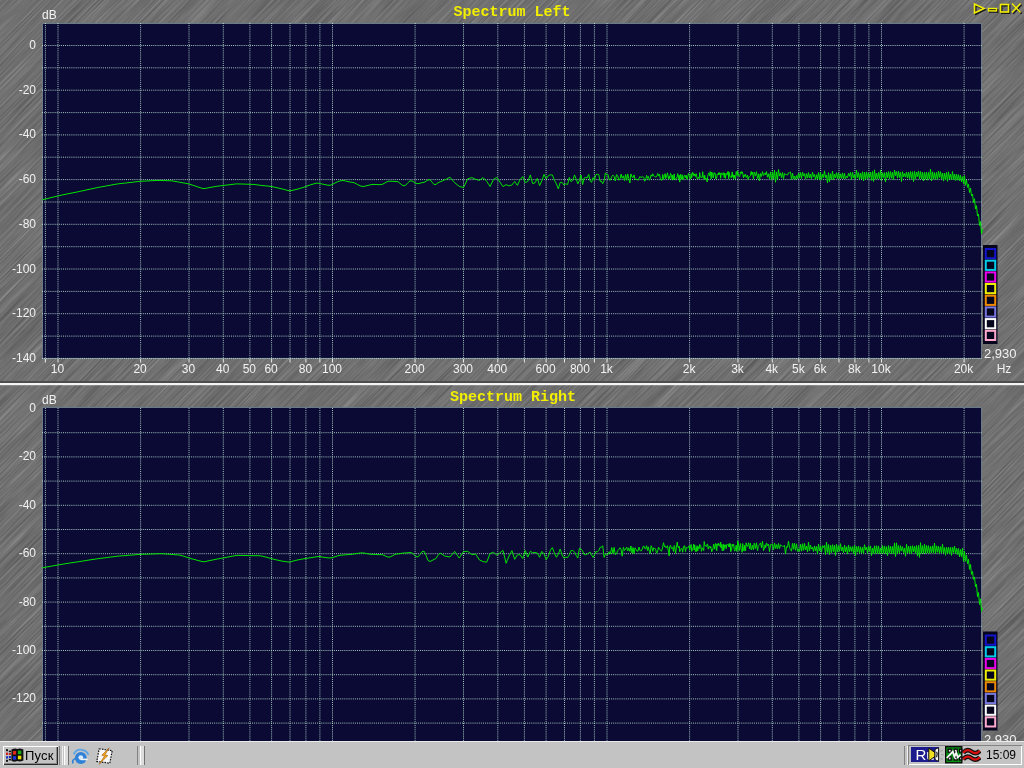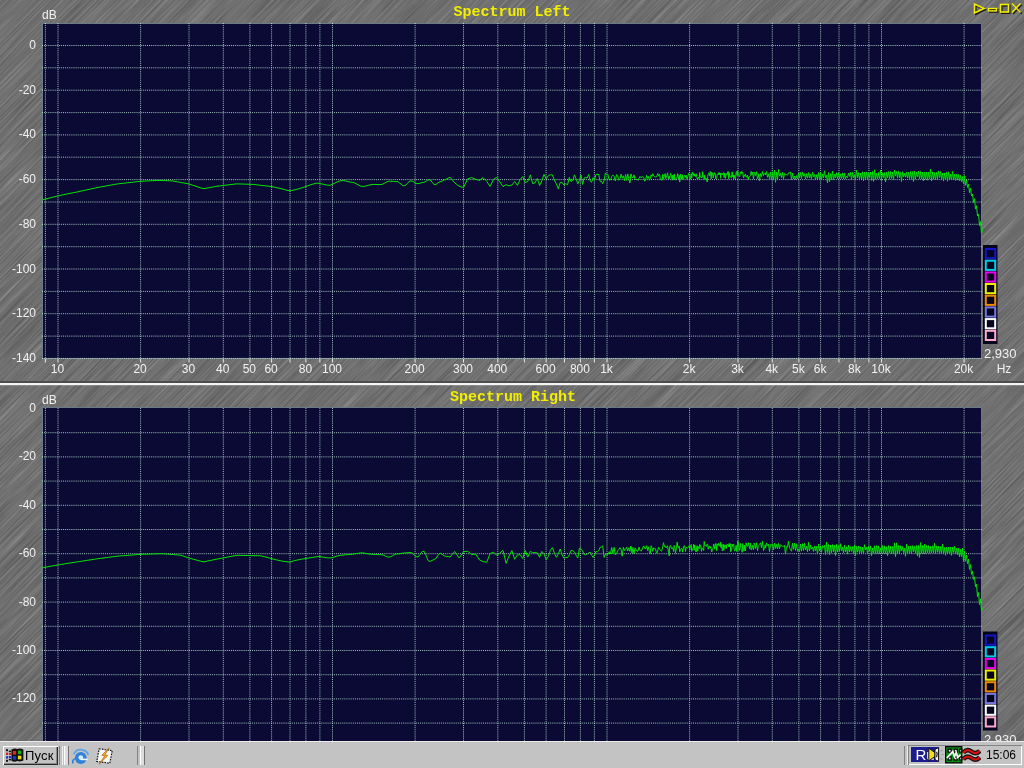--- a/index.html
+++ b/index.html
@@ -280,17 +280,17 @@
       <rect x="14.6" y="11" width="2.2" height="3"></rect>
     </g>
     <path d="M1.8 12 L7.8 5.6 L9.4 10.8 L11.2 6.8 L12.8 11.4 L15.6 8.6" fill="none" stroke="#f8f4f8" stroke-width="1.8"></path>
   </svg>
   <svg width="19" height="17" viewBox="0 0 19 17" style="position:absolute;left:53.5px;top:2px">
     <path d="M1.2 5.8 Q5 1.2 9.5 4.6 Q14 8 17.8 3.8" fill="none" stroke="#111" stroke-width="4.6"></path>
     <path d="M1.2 5.8 Q5 1.2 9.5 4.6 Q14 8 17.8 3.8" fill="none" stroke="#d80f0f" stroke-width="2.2"></path>
     <path d="M1.2 12.3 Q5 7.7 9.5 11.1 Q14 14.5 17.8 10.3" fill="none" stroke="#111" stroke-width="4.6"></path>
     <path d="M1.2 12.3 Q5 7.7 9.5 11.1 Q14 14.5 17.8 10.3" fill="none" stroke="#d80f0f" stroke-width="2.2"></path>
   </svg>
-  <span id="clock">15:06</span>
+  <span id="clock">15:09</span>
  </div>
 </div>
 
 </div>
 
 </body></html>

